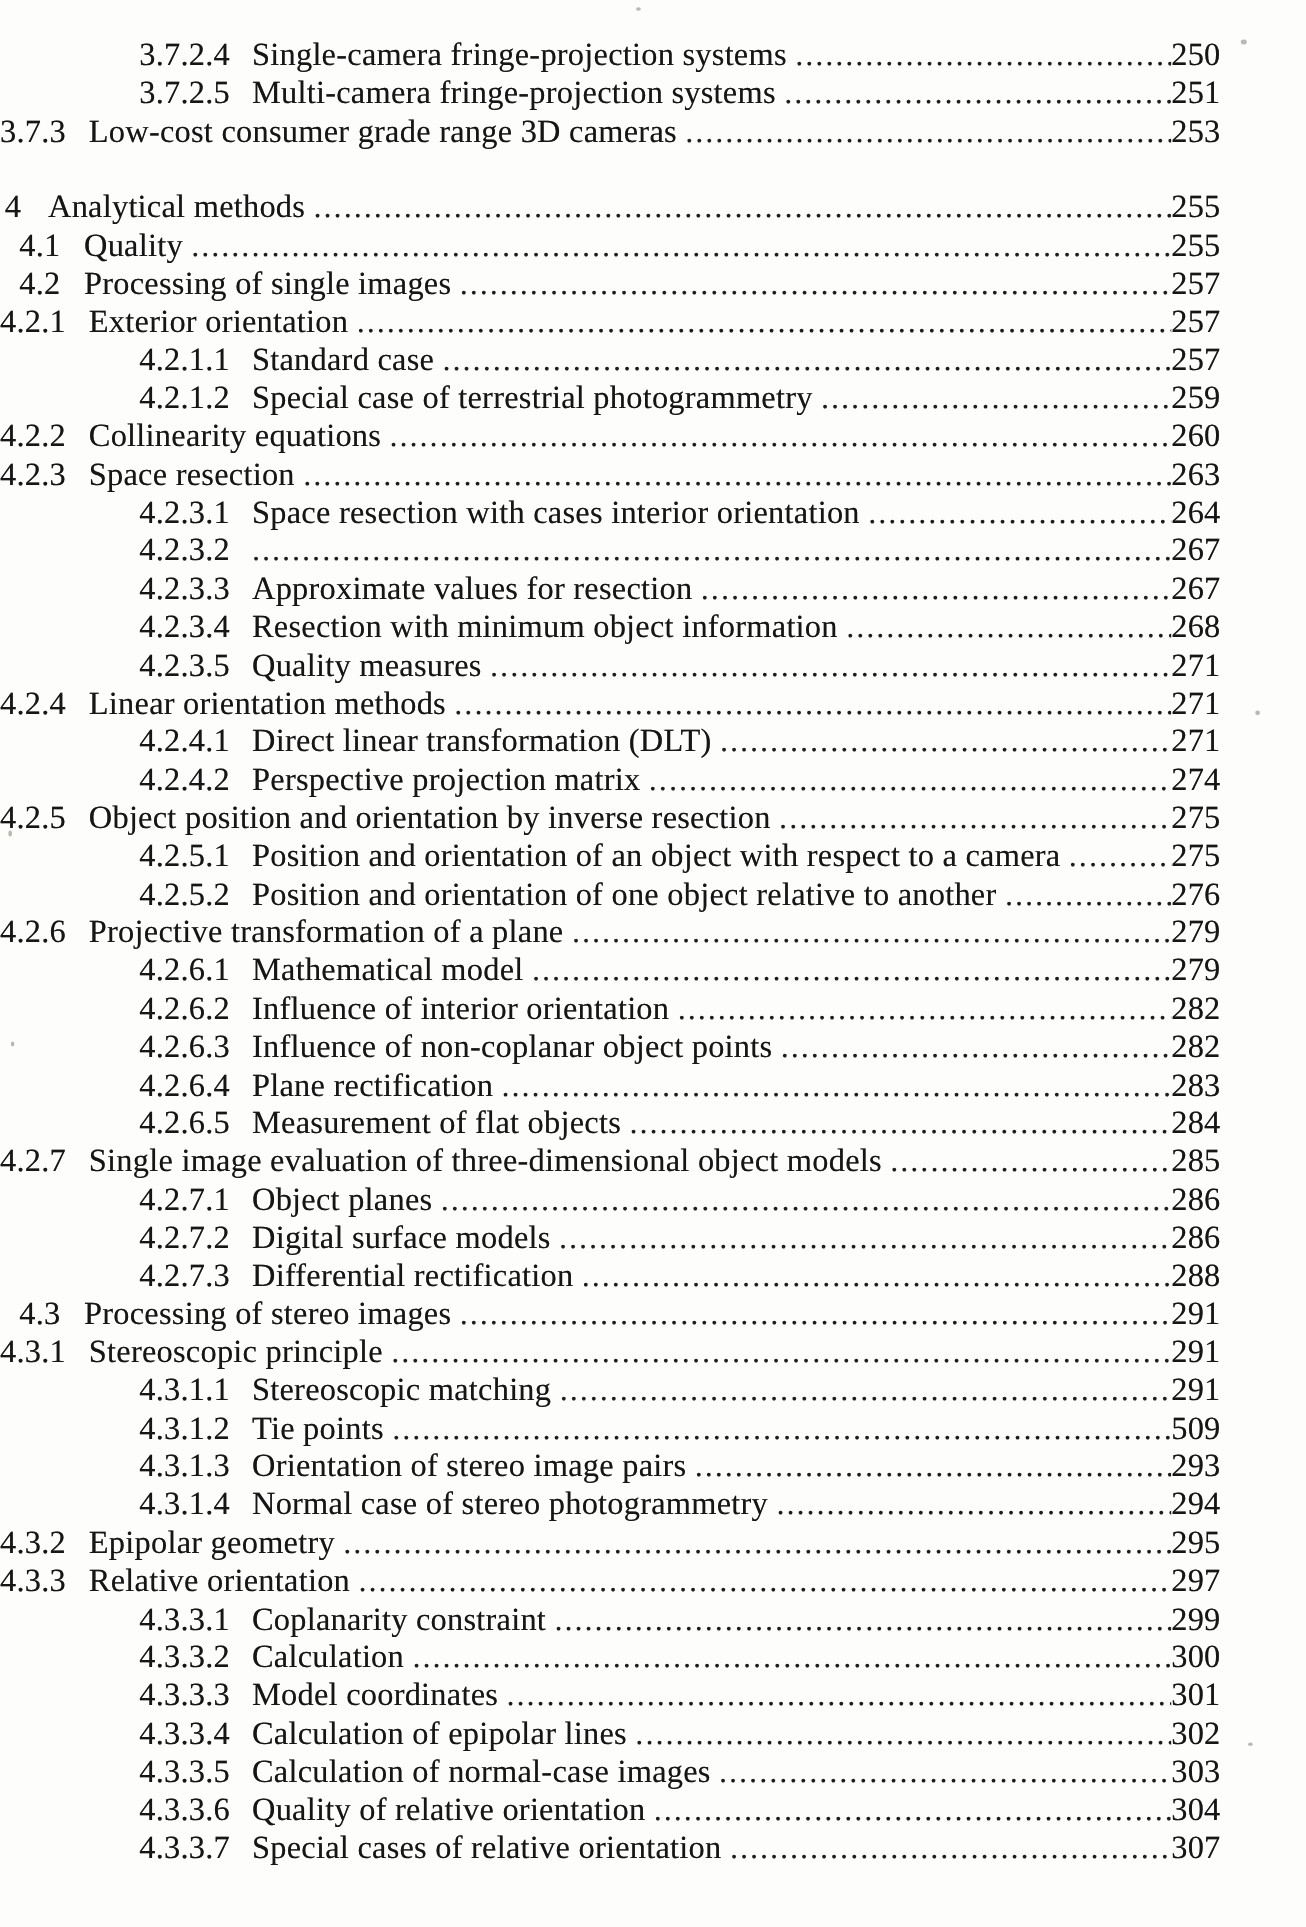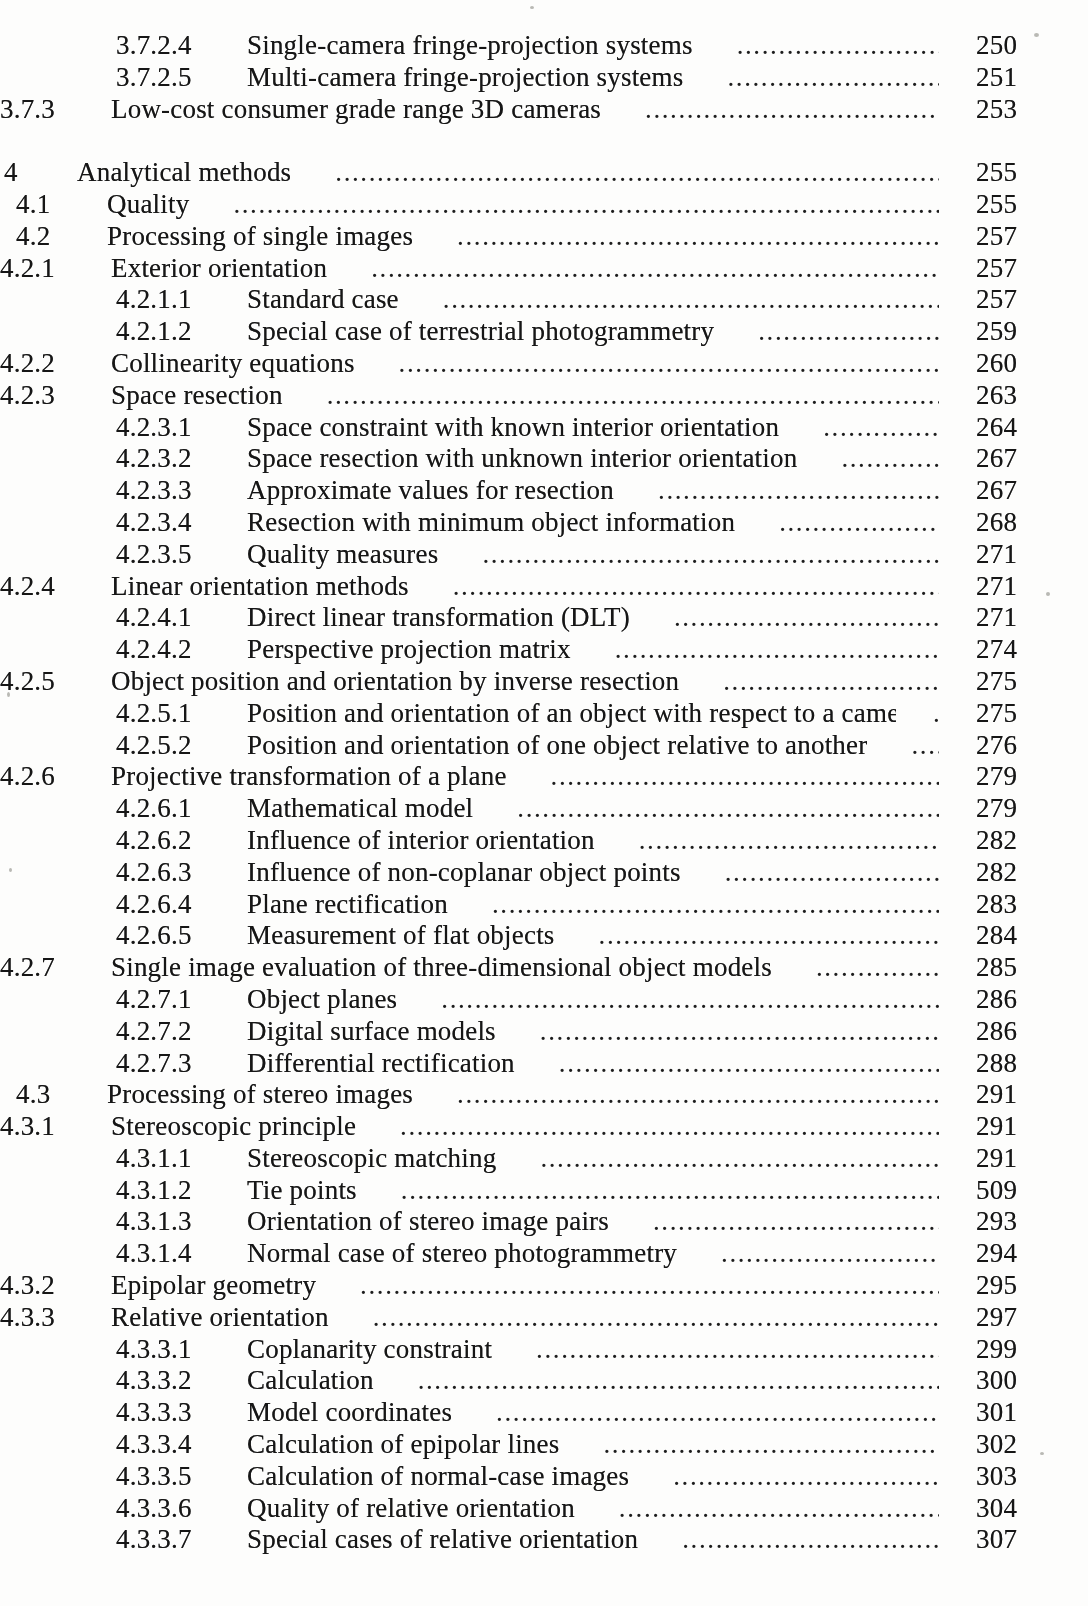--- a/index.html
+++ b/index.html
@@ -26,21 +26,20 @@
     width: 100%;
   }
   .row {
     display: flex;
     align-items: baseline;
     line-height: 31.8px;
     font-size: 27px;
     letter-spacing: 0.2px;
     white-space: nowrap;
     text-shadow: 0 0 0.5px rgba(10,10,10,0.55);
-    gap: 37px;
   }
   .row .num {
     flex: 0 0 auto;
     display: inline-block;
   }
   .row .title {
     flex: 0 1 auto;
     overflow: hidden;
     padding-right: 7px;
   }
@@ -140,27 +139,26 @@
     <span class="pageno">260</span>
   </div>
       <div class="row lvl2">
     <span class="num">4.2.3</span>
     <span class="title">Space resection</span>
     <span class="leader">................................................................................................................................................................................................................................................</span>
     <span class="pageno">263</span>
   </div>
       <div class="row lvl3">
     <span class="num">4.2.3.1</span>
-    <span class="title">Space constraint with known interior orientation</span>
+    <span class="title">Space resection with cases interior orientation</span>
     <span class="leader">................................................................................................................................................................................................................................................</span>
     <span class="pageno">264</span>
   </div>
       <div class="row lvl3">
     <span class="num">4.2.3.2</span>
-    <span class="title">Space resection with unknown interior orientation</span>
     <span class="leader">................................................................................................................................................................................................................................................</span>
     <span class="pageno">267</span>
   </div>
       <div class="row lvl3">
     <span class="num">4.2.3.3</span>
     <span class="title">Approximate values for resection</span>
     <span class="leader">................................................................................................................................................................................................................................................</span>
     <span class="pageno">267</span>
   </div>
       <div class="row lvl3">

